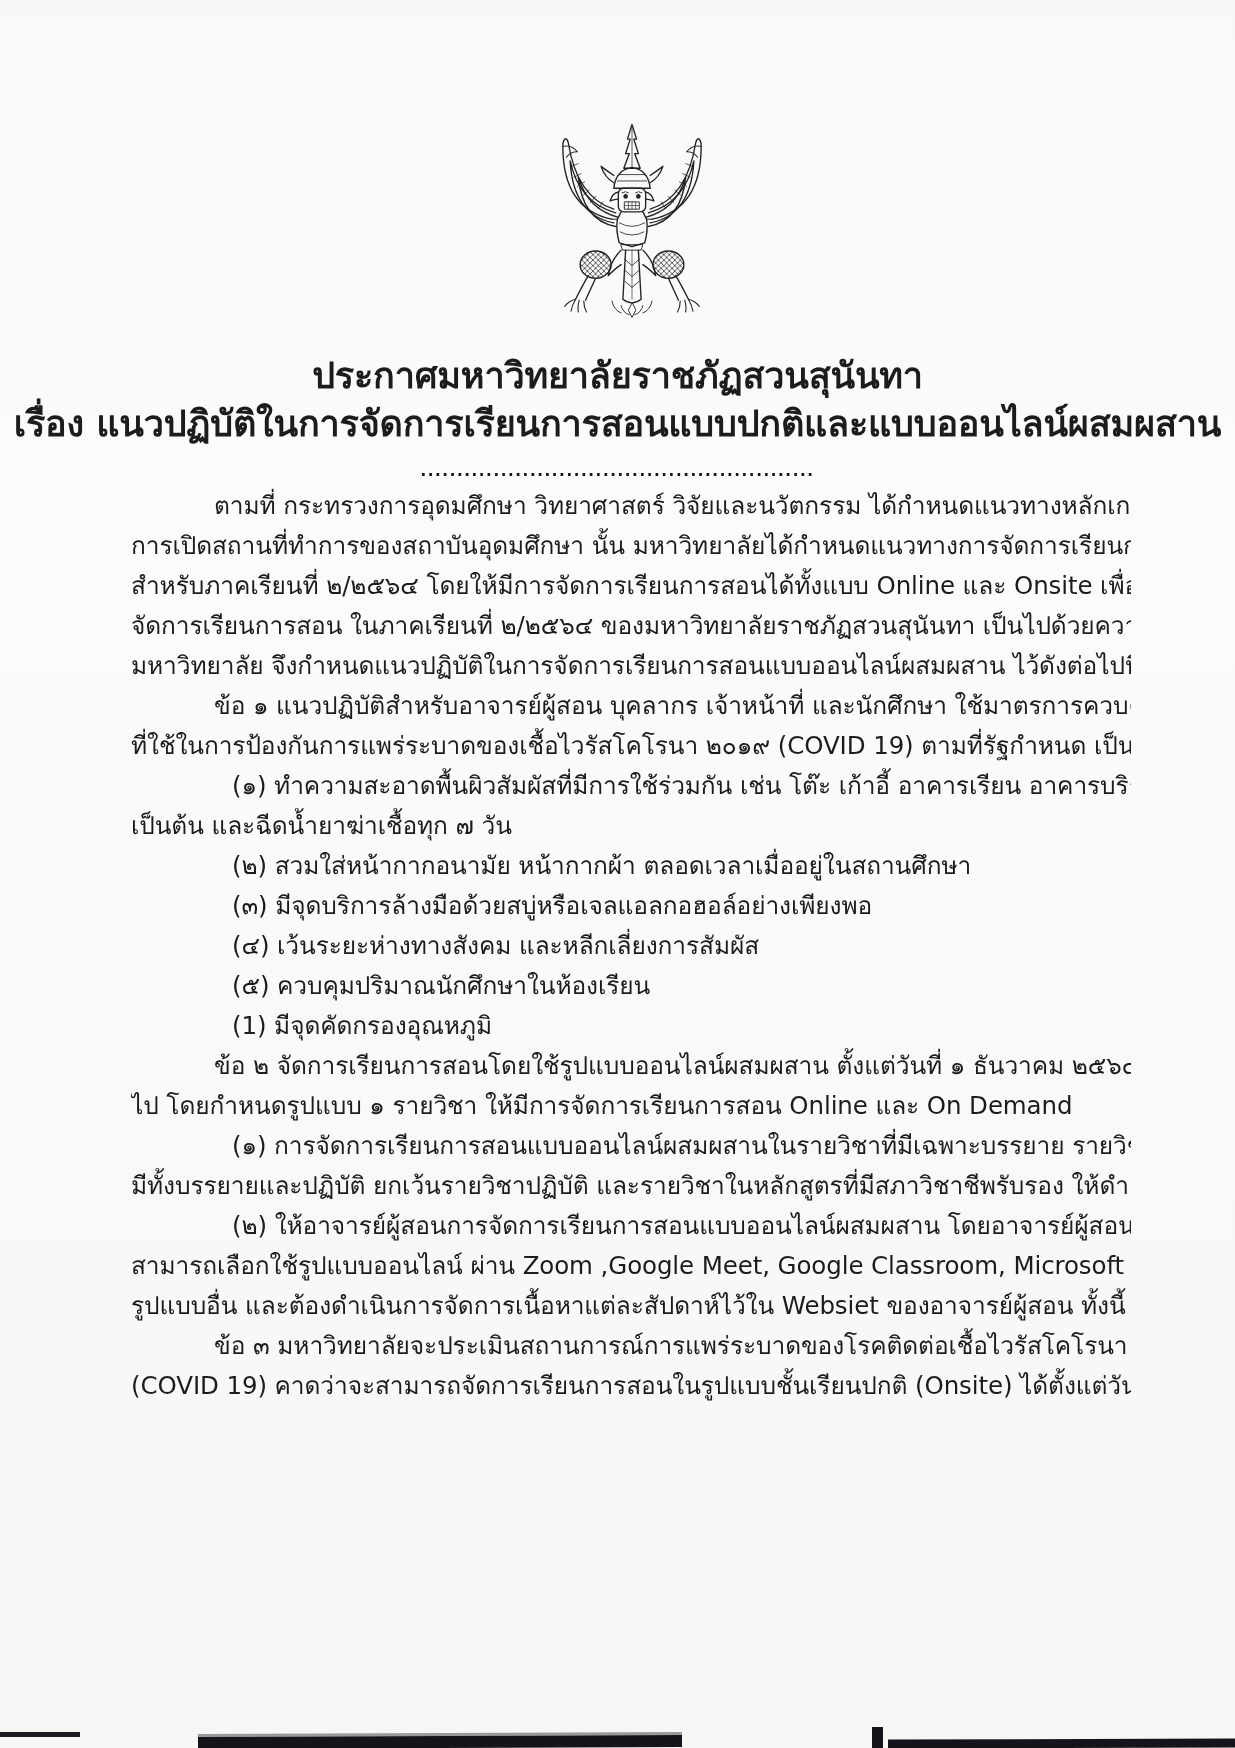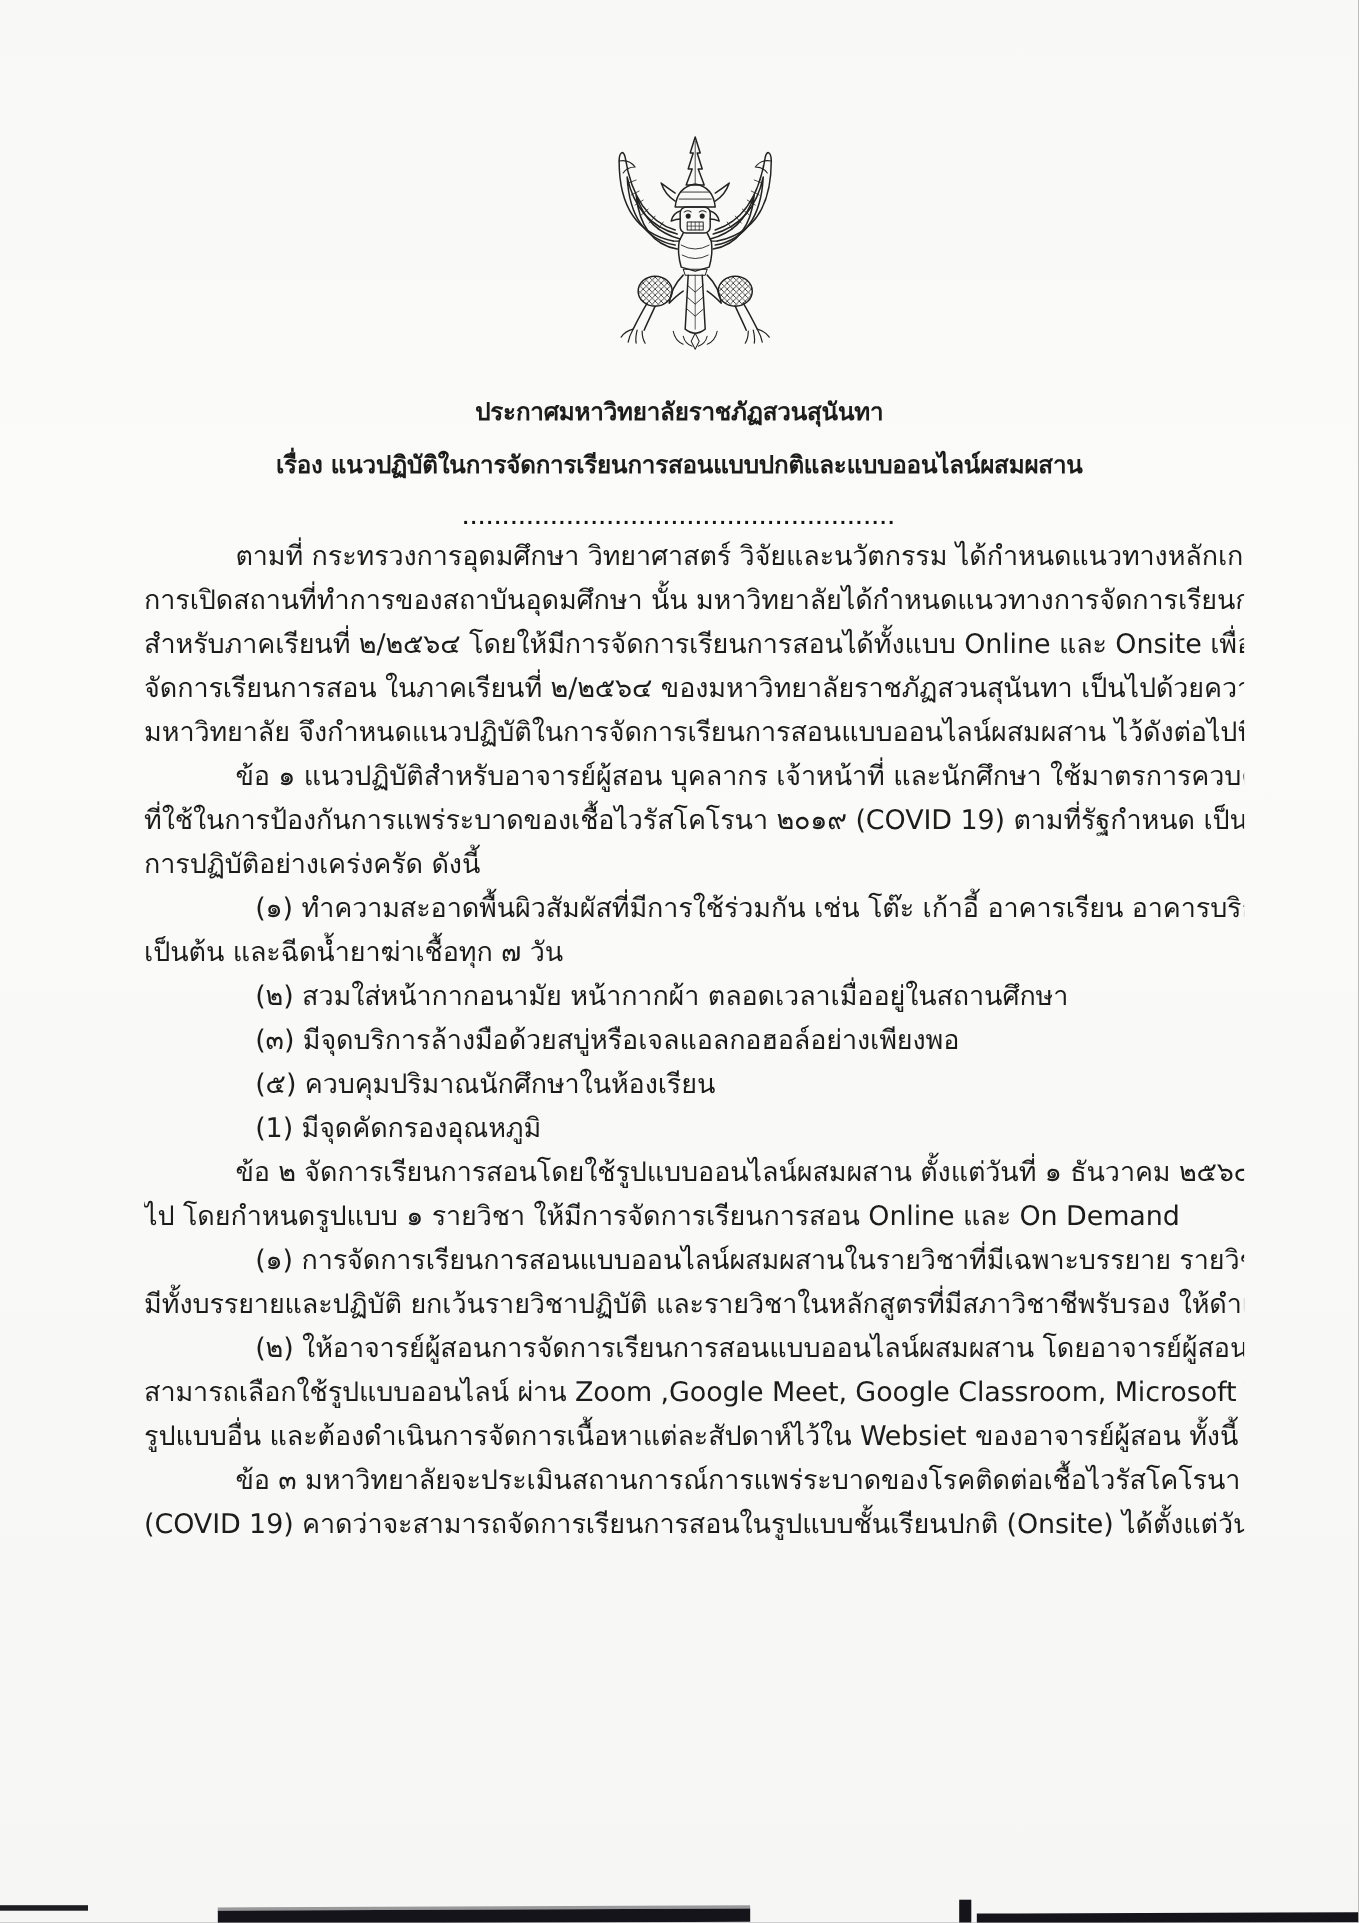--- a/index.html
+++ b/index.html
@@ -21,21 +21,21 @@
   .emblem-wrap{
     position:absolute;top:118px;left:0;width:100%;
     display:flex;justify-content:center;
   }
   .emblem-wrap svg{transform:translateX(14px);}
   .title-block{
     position:absolute;top:352px;left:0;width:100%;
     text-align:center;
   }
   .title-line{
-    font-size:22px;font-weight:bold;line-height:48px;
+    font-size:36px;font-weight:bold;line-height:48px;
     letter-spacing:-0.2px;white-space:nowrap;
   }
   .dots-sep{
     position:absolute;top:462px;left:0;width:100%;
     text-align:center;font-size:15px;font-weight:bold;
     letter-spacing:1.6px;color:#161616;white-space:nowrap;
   }
   .body-block{
     position:absolute;top:486px;left:131px;width:1000px;
   }
@@ -136,25 +136,25 @@
   <div class="dots-sep">......................................................</div>
 
   <div class="body-block" id="body-lines">
       <div class="doc-line ind-1">ตามที่ กระทรวงการอุดมศึกษา วิทยาศาสตร์ วิจัยและนวัตกรรม ได้กำหนดแนวทางหลักเกณฑ์</div>
       <div class="doc-line ind-0">การเปิดสถานที่ทำการของสถาบันอุดมศึกษา นั้น มหาวิทยาลัยได้กำหนดแนวทางการจัดการเรียนการสอน</div>
       <div class="doc-line ind-0">สำหรับภาคเรียนที่ ๒/๒๕๖๔ โดยให้มีการจัดการเรียนการสอนได้ทั้งแบบ Online และ Onsite เพื่อให้การ</div>
       <div class="doc-line ind-0">จัดการเรียนการสอน ในภาคเรียนที่ ๒/๒๕๖๔ ของมหาวิทยาลัยราชภัฏสวนสุนันทา เป็นไปด้วยความเรียบร้อย</div>
       <div class="doc-line ind-0">มหาวิทยาลัย จึงกำหนดแนวปฏิบัติในการจัดการเรียนการสอนแบบออนไลน์ผสมผสาน ไว้ดังต่อไปนี้</div>
       <div class="doc-line ind-1">ข้อ ๑ แนวปฏิบัติสำหรับอาจารย์ผู้สอน บุคลากร เจ้าหน้าที่ และนักศึกษา ใช้มาตรการควบคุมหลัก</div>
       <div class="doc-line ind-0">ที่ใช้ในการป้องกันการแพร่ระบาดของเชื้อไวรัสโคโรนา ๒๐๑๙ (COVID 19) ตามที่รัฐกำหนด เป็นแนวทางใน</div>
-      <div class="doc-line ind-0">การปฏิบัติอย่างเคร่งครัด ดังนี้</div>
       <div class="doc-line ind-2">(๑) ทำความสะอาดพื้นผิวสัมผัสที่มีการใช้ร่วมกัน เช่น โต๊ะ เก้าอี้ อาคารเรียน อาคารบริการ</div>
       <div class="doc-line ind-0">เป็นต้น และฉีดน้ำยาฆ่าเชื้อทุก ๗ วัน</div>
       <div class="doc-line ind-2">(๒) สวมใส่หน้ากากอนามัย หน้ากากผ้า ตลอดเวลาเมื่ออยู่ในสถานศึกษา</div>
       <div class="doc-line ind-2">(๓) มีจุดบริการล้างมือด้วยสบู่หรือเจลแอลกอฮอล์อย่างเพียงพอ</div>
+      <div class="doc-line ind-2">(๔) เว้นระยะห่างทางสังคม และหลีกเลี่ยงการสัมผัส</div>
       <div class="doc-line ind-2">(๕) ควบคุมปริมาณนักศึกษาในห้องเรียน</div>
       <div class="doc-line ind-2">(1) มีจุดคัดกรองอุณหภูมิ</div>
       <div class="doc-line ind-1">ข้อ ๒ จัดการเรียนการสอนโดยใช้รูปแบบออนไลน์ผสมผสาน ตั้งแต่วันที่ ๑ ธันวาคม ๒๕๖๔ เป็นต้น</div>
       <div class="doc-line ind-0">ไป โดยกำหนดรูปแบบ ๑ รายวิชา ให้มีการจัดการเรียนการสอน Online และ On Demand</div>
       <div class="doc-line ind-2">(๑) การจัดการเรียนการสอนแบบออนไลน์ผสมผสานในรายวิชาที่มีเฉพาะบรรยาย รายวิชาที่</div>
       <div class="doc-line ind-0">มีทั้งบรรยายและปฏิบัติ ยกเว้นรายวิชาปฏิบัติ และรายวิชาในหลักสูตรที่มีสภาวิชาชีพรับรอง ให้ดำเนินการ</div>
       <div class="doc-line ind-2">(๒) ให้อาจารย์ผู้สอนการจัดการเรียนการสอนแบบออนไลน์ผสมผสาน โดยอาจารย์ผู้สอน</div>
       <div class="doc-line ind-0">สามารถเลือกใช้รูปแบบออนไลน์ ผ่าน Zoom ,Google Meet, Google Classroom, Microsoft Teams หรือ</div>
       <div class="doc-line ind-0">รูปแบบอื่น และต้องดำเนินการจัดการเนื้อหาแต่ละสัปดาห์ไว้ใน Websiet ของอาจารย์ผู้สอน ทั้งนี้ ให้คณะ</div>
       <div class="doc-line ind-1">ข้อ ๓ มหาวิทยาลัยจะประเมินสถานการณ์การแพร่ระบาดของโรคติดต่อเชื้อไวรัสโคโรนา ๒๐๑๙</div>

